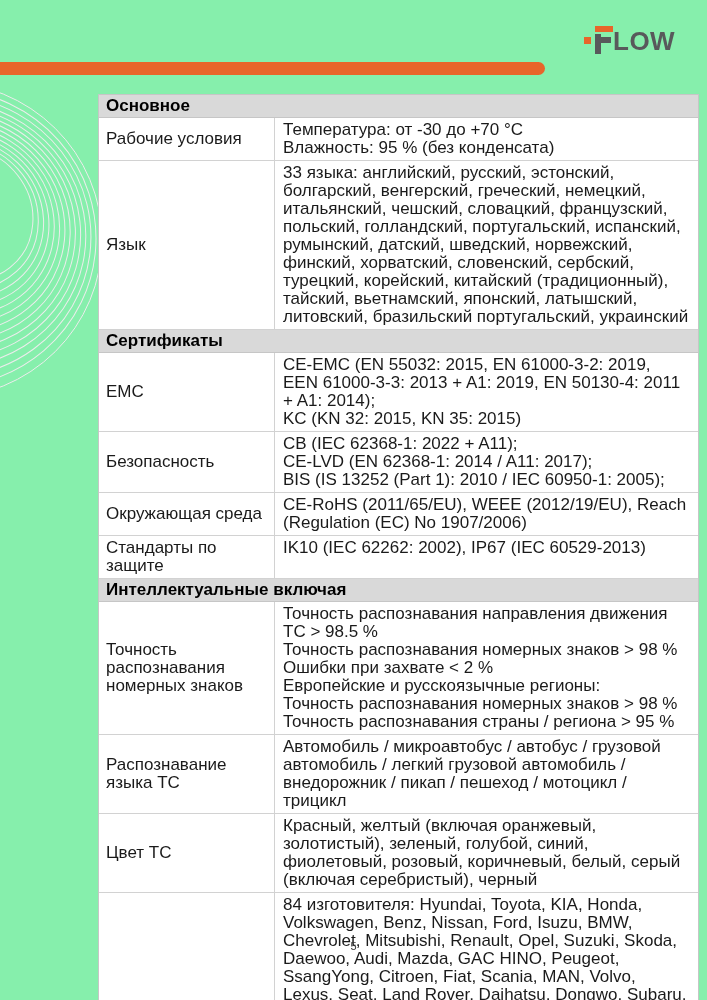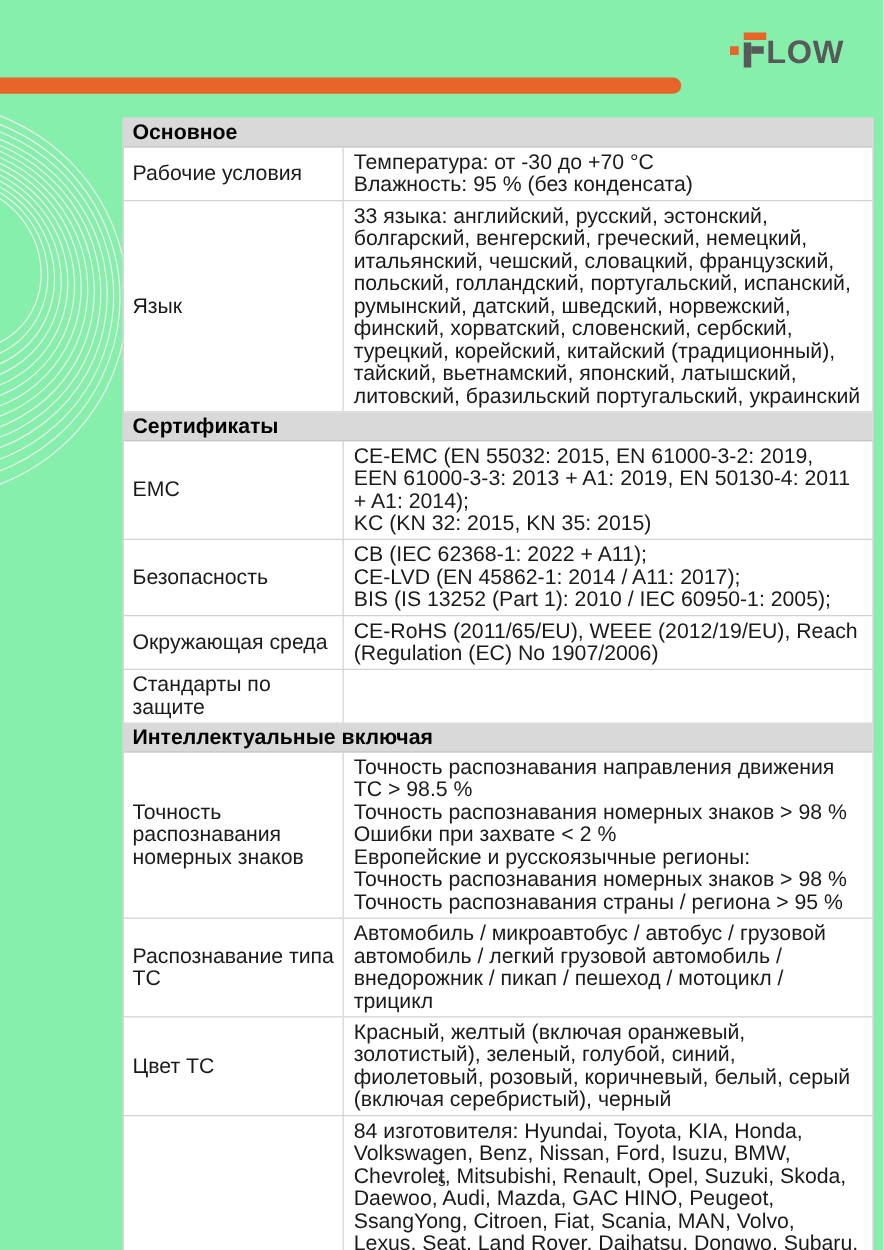--- a/index.html
+++ b/index.html
@@ -126,52 +126,55 @@
       <div class="cell-value">
         <div class="entry">CE-EMC (EN 55032: 2015, EN 61000-3-2: 2019, EEN 61000-3-3: 2013 + A1: 2019, EN 50130-4: 2011 + A1: 2014);</div>
         <div class="entry">KC (KN 32: 2015, KN 35: 2015)</div>
       </div>
     </div>
 
     <div class="row">
       <div class="cell-label">Безопасность</div>
       <div class="cell-value">
         <div class="entry">CB (IEC 62368-1: 2022 + A11);</div>
-        <div class="entry">CE-LVD (EN 45862-1: 2014 / A11: 2017);</div>
+        <div class="entry">CE-LVD (EN 62368-1: 2014 / A11: 2017);</div>
         <div class="entry">BIS (IS 13252 (Part 1): 2010 / IEC 60950-1: 2005);</div>
       </div>
     </div>
 
     <div class="row">
       <div class="cell-label">Окружающая среда</div>
       <div class="cell-value">
         <div class="entry">CE-RoHS (2011/65/EU), WEEE (2012/19/EU), Reach (Regulation (EC) No 1907/2006)</div>
       </div>
     </div>
 
     <div class="row">
       <div class="cell-label">Стандарты по защите</div>
+      <div class="cell-value">
+        <div class="entry">IK10 (IEC 62262: 2002), IP67 (IEC 60529-2013)</div>
+      </div>
     </div>
 
     <div class="sec-header">Интеллектуальные включая</div>
 
     <div class="row">
       <div class="cell-label">Точность распознавания номерных знаков</div>
       <div class="cell-value">
         <div class="entry">Точность распознавания направления движения ТС &gt; 98.5 %</div>
         <div class="entry">Точность распознавания номерных знаков &gt; 98 %</div>
         <div class="entry">Ошибки при захвате &lt; 2 %</div>
         <div class="entry">Европейские и русскоязычные регионы:</div>
         <div class="entry">Точность распознавания номерных знаков &gt; 98 %</div>
         <div class="entry">Точность распознавания страны / региона &gt; 95 %</div>
       </div>
     </div>
 
     <div class="row">
-      <div class="cell-label">Распознавание типа ТС</div>
+      <div class="cell-label">Распознавание языка ТС</div>
       <div class="cell-value">
         <div class="entry">Автомобиль / микроавтобус / автобус / грузовой автомобиль / легкий грузовой автомобиль / внедорожник / пикап / пешеход / мотоцикл / трицикл</div>
       </div>
     </div>
 
     <div class="row">
       <div class="cell-label">Цвет ТС</div>
       <div class="cell-value">
         <div class="entry">Красный, желтый (включая оранжевый, золотистый), зеленый, голубой, синий, фиолетовый, розовый, коричневый, белый, серый (включая серебристый), черный</div>
       </div>

